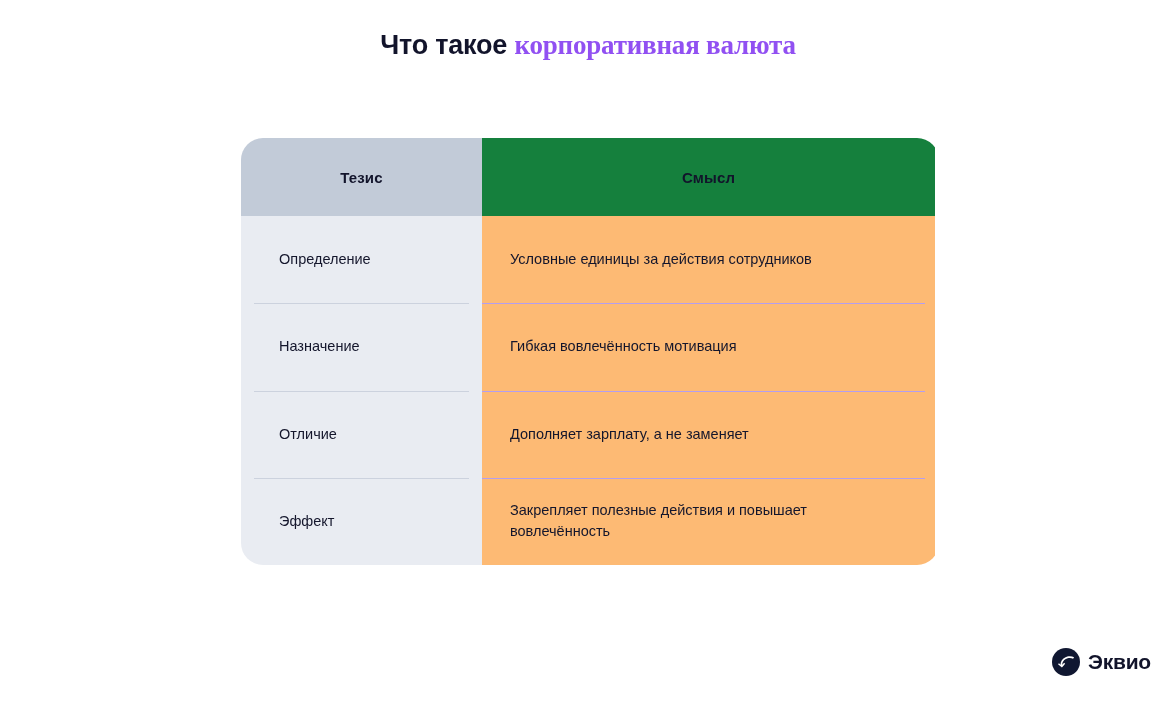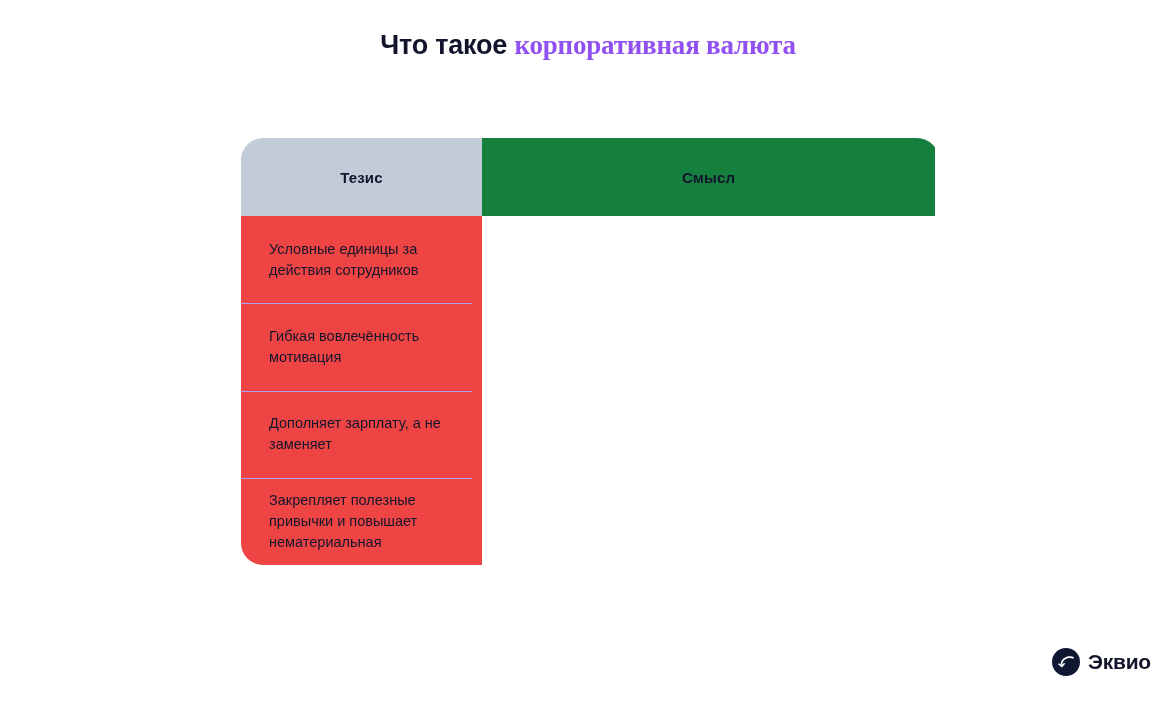--- a/index.html
+++ b/index.html
@@ -59,21 +59,21 @@
   }
   .th-left  { background: #c2cbd8; }
   .th-right { background: #15803d; }
 
   
   .col-body {
     display: flex;
     flex-direction: column;
   }
   .col-left  { background: #e9ecf2; }
-  .col-right { background: #ef4444; }
+  .col-right { background: #fdba74; }
 
   .cell {
     flex: 1 1 0;
     display: flex;
     align-items: center;
     position: relative;
     font-size: 14.5px;
     line-height: 1.45;
     color: #14162c;
     font-weight: 400;
@@ -125,33 +125,47 @@
 
 <h1 class="slide-title">
   <span>Что такое </span><span class="accent">корпоративная валюта</span>
 </h1>
 
 <div class="table-card">
 
   <div class="th th-left">Тезис</div>
   <div class="th th-right">Смысл</div>
 
+  <div class="col-body col-left">
+    <div class="cell">
+      <span>Определение</span>
+    </div>
+    <div class="cell">
+      <span>Назначение</span>
+    </div>
+    <div class="cell">
+      <span>Отличие</span>
+    </div>
+    <div class="cell">
+      <span>Эффект</span>
+    </div>
+  </div>
 
   <div class="col-body col-right">
     <div class="cell">
       <span>Условные единицы за действия сотрудников</span>
     </div>
     <div class="cell">
       <span>Гибкая вовлечённость мотивация</span>
     </div>
     <div class="cell">
       <span>Дополняет зарплату, а не заменяет</span>
     </div>
     <div class="cell">
-      <span>Закрепляет полезные привычки и повышает нематериальная</span>
+      <span>Закрепляет полезные действия и повышает вовлечённость</span>
     </div>
   </div>
 
 </div>
 
 <div class="logo">
   <svg class="logo-mark" viewBox="0 0 40 40">
     <circle cx="20" cy="20" r="20" fill="#101731"></circle>
     <path d="M31.5 13.2c-2.6-1.6-6.2-2-9.6-1.1-4.6 1.2-8.2 4.6-9.3 8.6-0.3 1.1-0.3 2.2-0.1 3.2l-2.6-2.2 -1.3 1.6 5.6 4.7 4.6-5.6 -1.6-1.3 -2.3 2.8c-0.2-0.8-0.2-1.6 0-2.5 0.9-3.2 3.8-5.9 7.5-6.9 2.8-0.7 5.7-0.4 7.8 0.8z" fill="#ffffff"></path>
   </svg>

